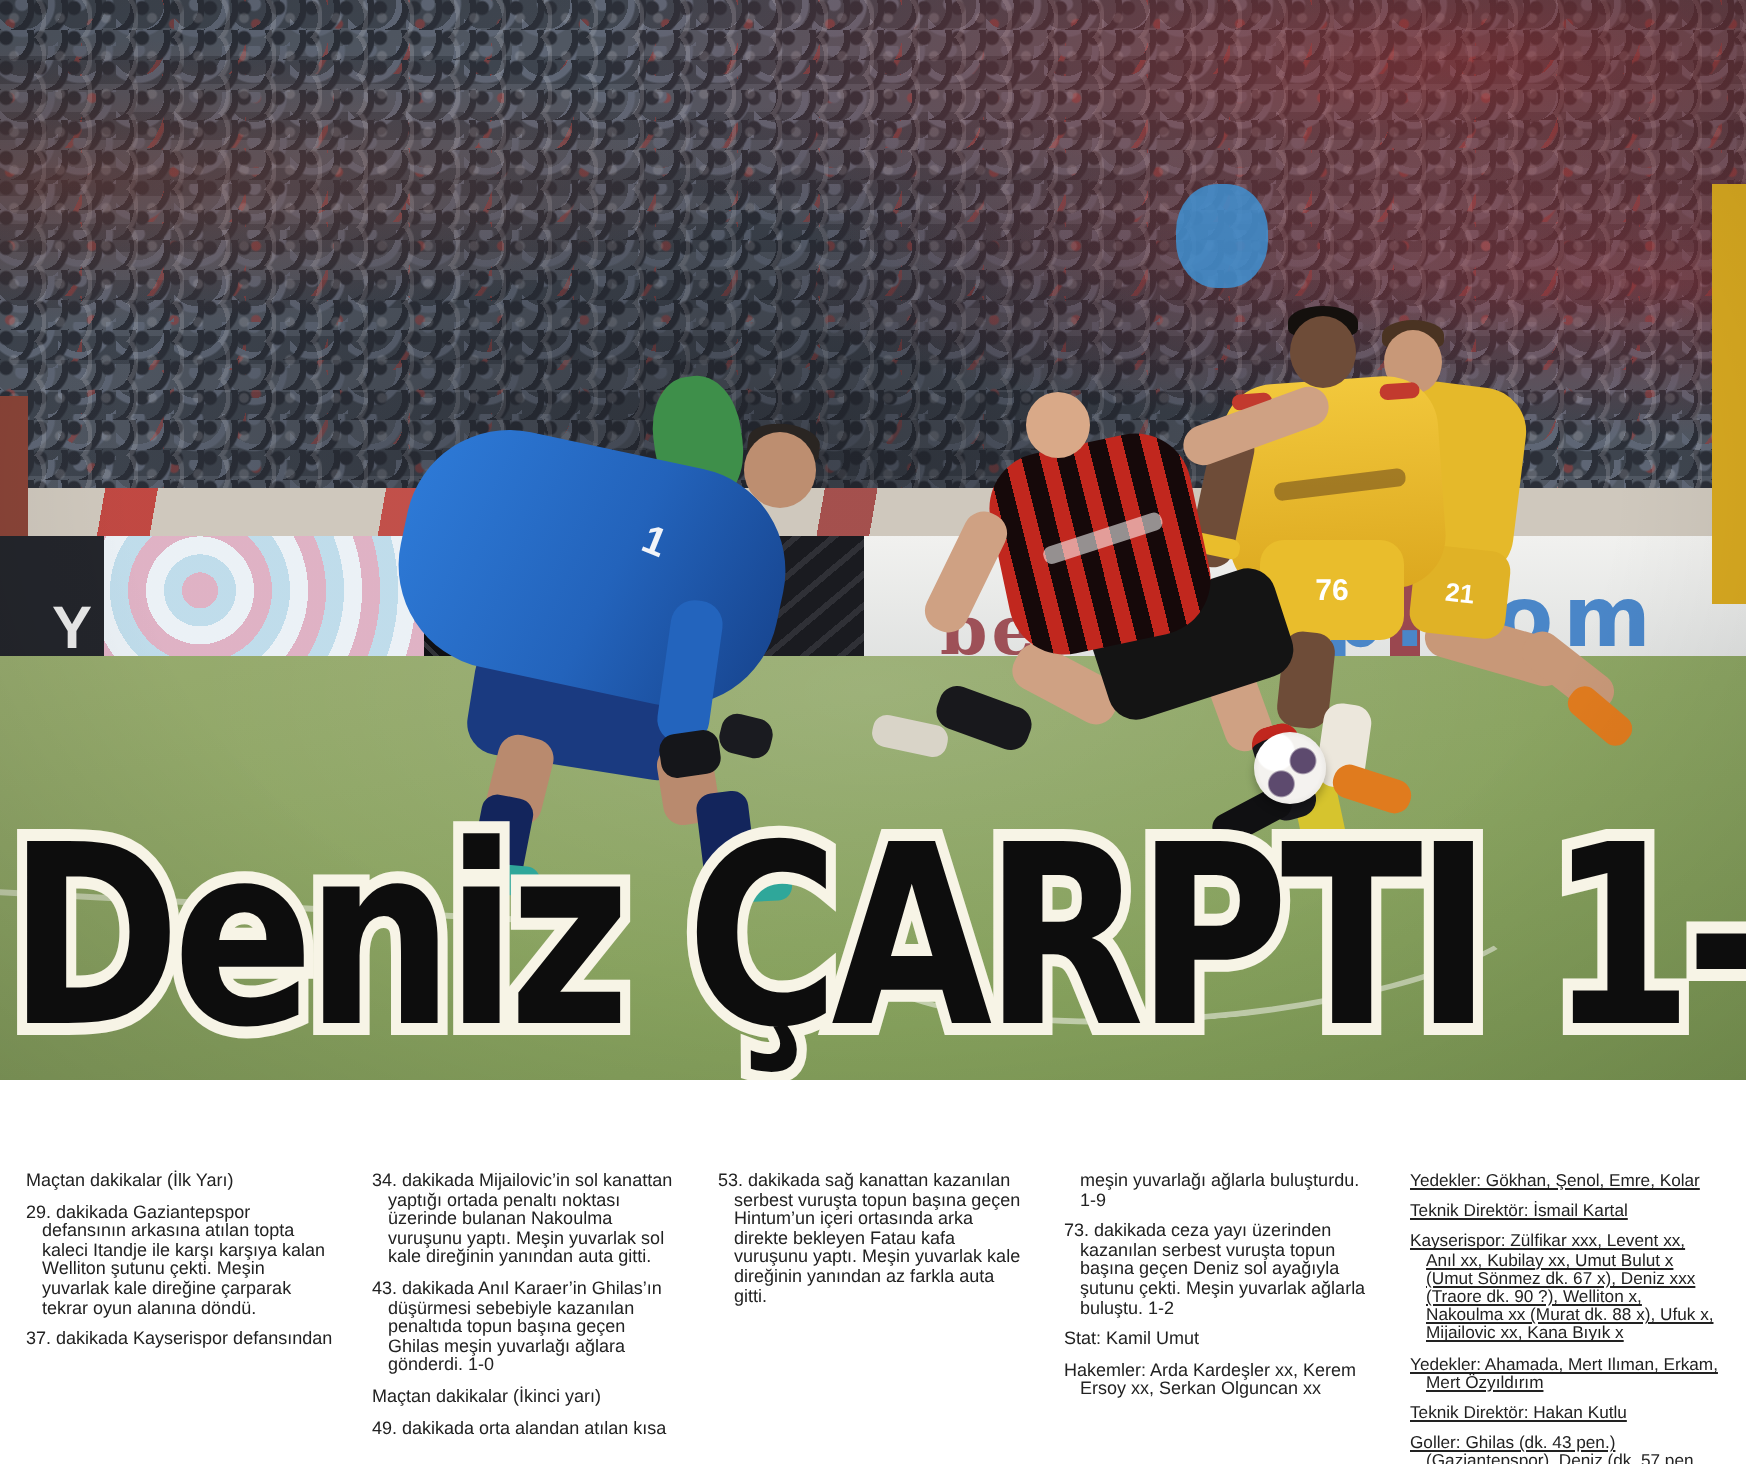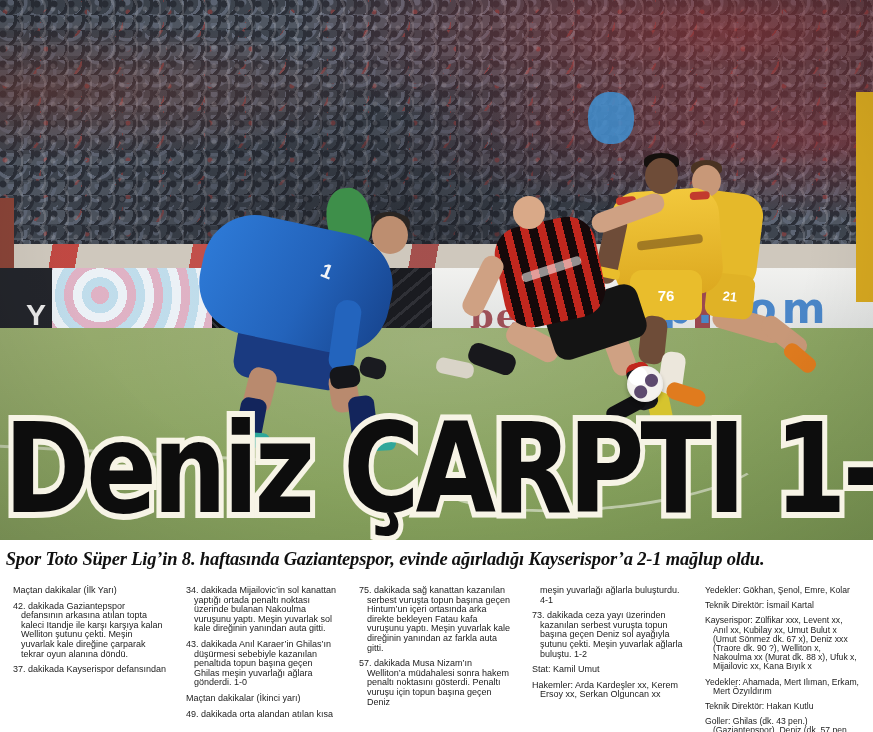--- a/index.html
+++ b/index.html
@@ -156,21 +156,21 @@
   .subhead-bar { position:absolute; left:0; top:540px; width:873px; height:37px; background:#ffffff;
     display:flex; align-items:center; }
   .subhead-text { font-family:"Liberation Serif", serif; font-style:italic; font-weight:bold;
     font-size:19.5px; color:#101010; white-space:nowrap; padding-left:6px;
     transform:scaleX(.95); transform-origin:left center; letter-spacing:-0.2px; }
 
   
   .article { position:absolute; left:0; top:577px; width:873px; height:155px;
     display:flex; gap:7px; padding:3px 7px 0 7px; overflow:hidden; }
   .col { width:166px; flex:0 0 166px; font-size:9px; line-height:9.6px; color:#222; }
-  .col-5 { font-size:8.6px; line-height:9.2px; }
+  .col-5 { font-size:8.6px; line-height:9.2px;text-decoration:underline; }
   .col p { margin:6px; }
   .p-plain { }
   .p-hang { text-indent:-8px; padding-left:8px; }
   .p-cont { padding-left:8px; }
 </style>
 </head>
 <body>
 
 <div class="page">
 
@@ -258,42 +258,38 @@
     <div class="part y-sliver"></div>
     <div class="part ball"></div>
     <div class="photo-vignette"></div>
 
     <div class="headline-wrap">
       <span class="headline-outline">Deniz ÇARPTI 1-2</span>
       <span class="headline-fill">Deniz ÇARPTI 1-2</span>
     </div>
   </div>
 
-  <div class="subhead-bar">
-    <span class="subhead-text">Spor Toto Süper Lig’in 8. haftasında Gaziantepspor, evinde ağırladığı Kayserispor’a 2-1 mağlup oldu.</span>
-  </div>
 
   <div class="article">
     <div class="col">
       <p class="p-plain">Maçtan dakikalar (İlk Yarı)</p>
-      <p class="p-hang">42. dakikada Gaziantepspor defansının arkasına atılan topta kaleci Itandje ile karşı karşıya kalan Welliton şutunu çekti. Meşin yuvarlak kale direğine çarparak tekrar oyun alanına döndü.</p>
+      <p class="p-hang">29. dakikada Gaziantepspor defansının arkasına atılan topta kaleci Itandje ile karşı karşıya kalan Welliton şutunu çekti. Meşin yuvarlak kale direğine çarparak tekrar oyun alanına döndü.</p>
       <p class="p-hang">37. dakikada Kayserispor defansından</p>
     </div>
     <div class="col">
       <p class="p-hang">34. dakikada Mijailovic’in sol kanattan yaptığı ortada penaltı noktası üzerinde bulanan Nakoulma vuruşunu yaptı. Meşin yuvarlak sol kale direğinin yanından auta gitti.</p>
       <p class="p-hang">43. dakikada Anıl Karaer’in Ghilas’ın düşürmesi sebebiyle kazanılan penaltıda topun başına geçen Ghilas meşin yuvarlağı ağlara gönderdi. 1-0</p>
       <p class="p-plain">Maçtan dakikalar (İkinci yarı)</p>
       <p class="p-hang">49. dakikada orta alandan atılan kısa</p>
     </div>
     <div class="col">
-      <p class="p-hang">75. dakikada sağ kanattan kazanılan serbest vuruşta topun başına geçen Hintum’un içeri ortasında arka direkte bekleyen Fatau kafa vuruşunu yaptı. Meşin yuvarlak kale direğinin yanından az farkla auta gitti.</p>
-      <p class="p-hang">57. dakikada Musa Nizam’ın Welliton’a müdahalesi sonra hakem penaltı noktasını gösterdi. Penaltı vuruşu için topun başına geçen Deniz</p>
+      <p class="p-hang">53. dakikada sağ kanattan kazanılan serbest vuruşta topun başına geçen Hintum’un içeri ortasında arka direkte bekleyen Fatau kafa vuruşunu yaptı. Meşin yuvarlak kale direğinin yanından az farkla auta gitti.</p>
     </div>
     <div class="col">
-      <p class="p-cont">meşin yuvarlağı ağlarla buluşturdu. 4-1</p>
+      <p class="p-cont">meşin yuvarlağı ağlarla buluşturdu. 1-9</p>
       <p class="p-hang">73. dakikada ceza yayı üzerinden kazanılan serbest vuruşta topun başına geçen Deniz sol ayağıyla şutunu çekti. Meşin yuvarlak ağlarla buluştu. 1-2</p>
       <p class="p-plain">Stat: Kamil Umut</p>
       <p class="p-hang">Hakemler: Arda Kardeşler xx, Kerem Ersoy xx, Serkan Olguncan xx</p>
     </div>
     <div class="col col-5">
       <p class="p-hang">Yedekler: Gökhan, Şenol, Emre, Kolar</p>
       <p class="p-hang">Teknik Direktör: İsmail Kartal</p>
       <p class="p-hang">Kayserispor: Zülfikar xxx, Levent xx, Anıl xx, Kubilay xx, Umut Bulut x (Umut Sönmez dk. 67 x), Deniz xxx (Traore dk. 90 ?), Welliton x, Nakoulma xx (Murat dk. 88 x), Ufuk x, Mijailovic xx, Kana Bıyık x</p>
       <p class="p-hang">Yedekler: Ahamada, Mert Ilıman, Erkam, Mert Özyıldırım</p>
       <p class="p-plain">Teknik Direktör: Hakan Kutlu</p>

